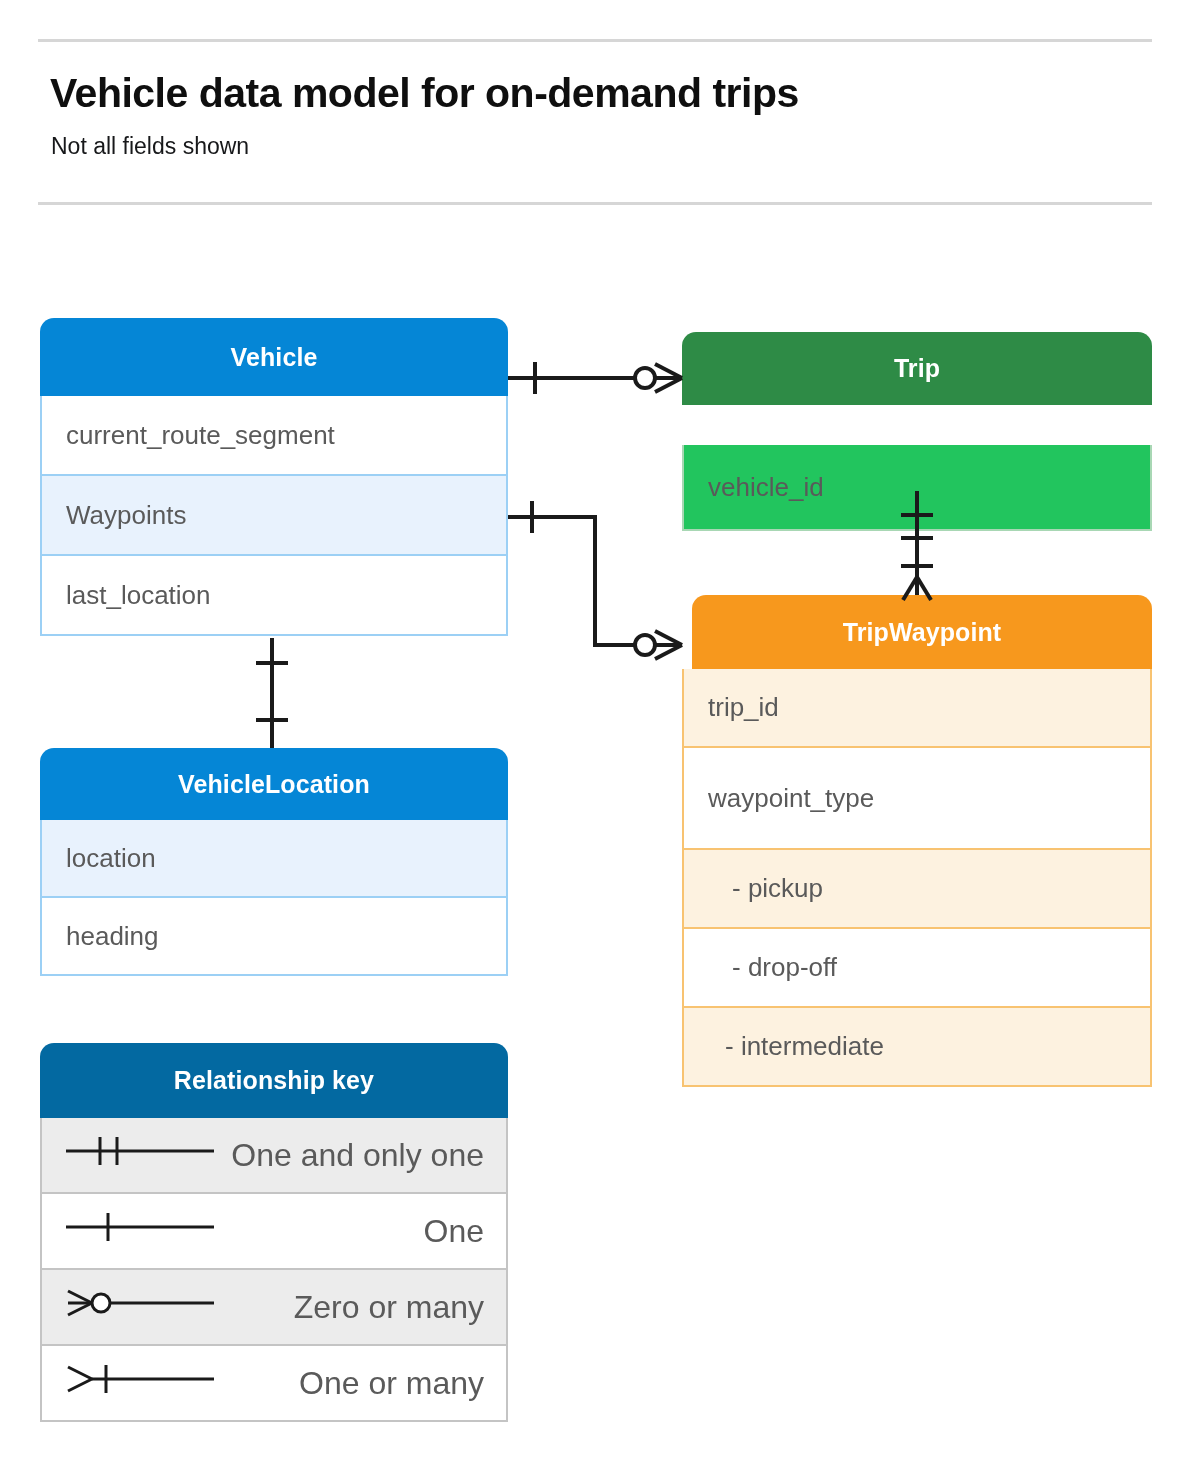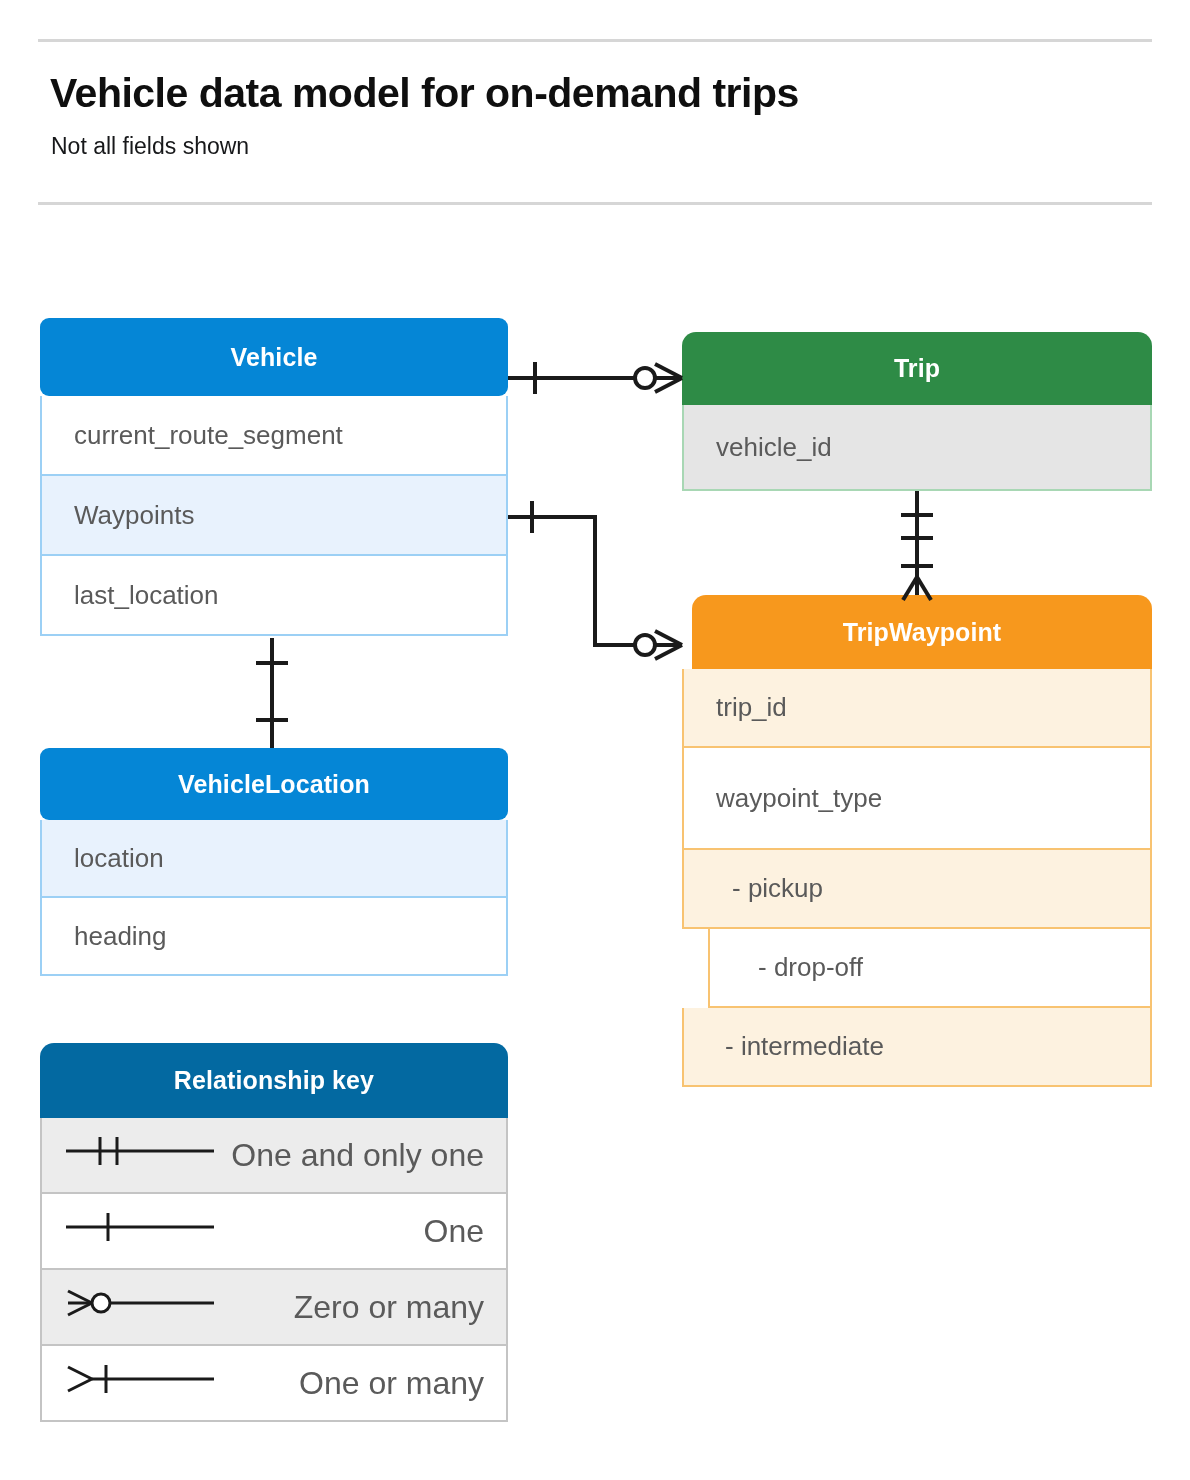--- a/index.html
+++ b/index.html
@@ -66,35 +66,35 @@
     align-items: center;
     justify-content: center;
     letter-spacing: 0.1px;
   }
   .entity-row {
     box-sizing: border-box;
     display: flex;
     align-items: center;
     font-size: 26px;
     color: #5a5a5a;
-    padding-left: 32px;
+    padding-left: 24px;
     border-style: solid;
     border-width: 0 2px 2px 2px;
   }
   .entity-row.enum { padding-left: 48px; }
 
   
-  .theme-blue .entity-header { background: #0586d6; border-radius: 9px; }
+  .theme-blue .entity-header { background: #0586d6; }
   .theme-blue .entity-row    { border-color: #9cd0f5; background: #ffffff; }
   .theme-blue .entity-row.alt{ background: #e8f2fd; }
 
   
   .theme-green .entity-header { background: #2e8b46; }
   .theme-green .entity-row    { border-color: #a8d7b4; background: #ffffff; }
-  .theme-green .entity-row.alt{ background: #e5e5e5; }
+  .theme-green .entity-row.alt{ background: #22c55e; margin-top: 40px; }
 
   
   .theme-orange .entity-header { background: #f7981d; margin-left: 10px; }
   .theme-orange .entity-row    { border-color: #f8c371; background: #ffffff; }
   .theme-orange .entity-row.alt{ background: #fdf2e0; }
 
   
   .theme-gray .entity-header { background: #0369a1; }
   .theme-gray .entity-row    { border-color: #c4c4c4; background: #ffffff; }
   .theme-gray .entity-row.alt{ background: #ececec; }
@@ -148,21 +148,21 @@
   <div class="entity-header" style="height:72px;">VehicleLocation</div>
   <div class="entity-row alt" style="height:78px;">location</div>
   <div class="entity-row" style="height:78px;">heading</div>
 </div>
 
 <div class="entity theme-orange" id="entity-tripwaypoint" style="left:682px; top:595px; width:470px;">
   <div class="entity-header" style="height:74px;">TripWaypoint</div>
   <div class="entity-row alt" style="height:79px;">trip_id</div>
   <div class="entity-row" style="height:102px;">waypoint_type</div>
   <div class="entity-row alt enum" style="height:79px;">-  pickup</div>
-  <div class="entity-row enum" style="height:79px;margin-left:26px;">-  drop-off</div>
+  <div class="entity-row enum" style="height:79px;">-  drop-off</div>
   <div class="entity-row alt enum" style="height:79px;padding-left:41px;">-  intermediate</div>
 </div>
 
 <div class="entity theme-gray" id="entity-legend" style="left:40px; top:1043px; width:468px;">
   <div class="entity-header" style="height:75px;">Relationship key</div>
 
   <div class="entity-row alt legend-row" style="height:76px; position:relative;">
     <span class="legend-glyph">
       <svg width="160" height="40" viewBox="0 0 160 40">
         <line x1="4" y1="20" x2="152" y2="20" stroke="#1a1a1a" stroke-width="3"></line>

